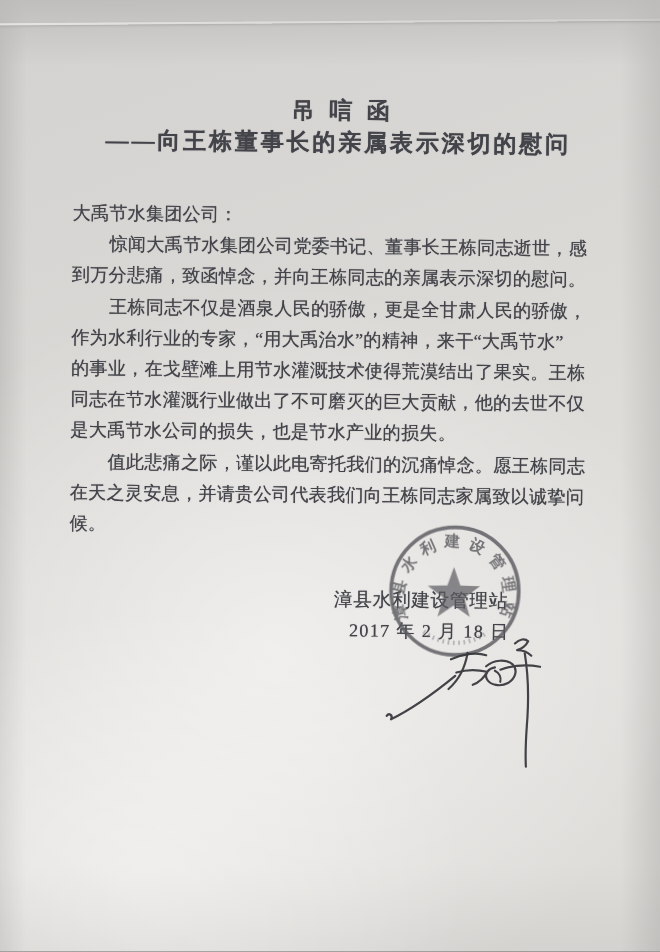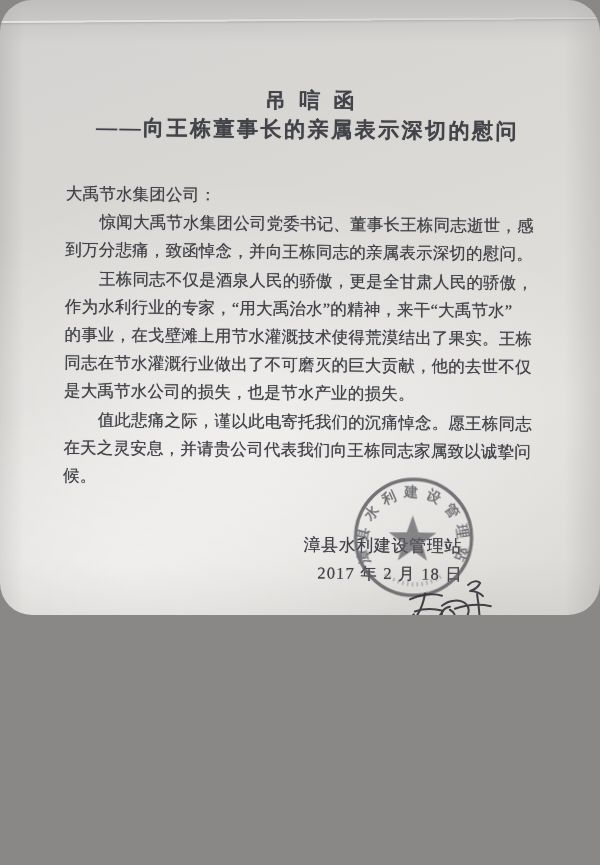--- a/index.html
+++ b/index.html
@@ -1,29 +1,28 @@
 <!DOCTYPE html>
 <html><head>
 <meta charset="utf-8">
 <style>
   html,body{margin:0;padding:0;background:#8a8886;}
   .photo{
     position:relative;
-    width:600px;height:615px;
+    width:600px;height:865px;
     overflow:hidden;
     font-family:"Liberation Serif","DejaVu Serif",serif;
     background:
       radial-gradient(ellipse 90% 55% at 42% 68%, rgba(255,255,255,.50), rgba(255,255,255,0) 70%),
       radial-gradient(ellipse 70% 40% at 22% 92%, rgba(255,255,255,.38), rgba(255,255,255,0) 70%),
       linear-gradient(180deg, rgba(188,187,186,.85) 0%, rgba(198,197,196,0) 7%),
       linear-gradient(90deg, rgba(128,126,124,.22) 0%, rgba(128,126,124,0) 4%),
       linear-gradient(270deg, rgba(138,136,134,.26) 0%, rgba(138,136,134,0) 6%),
       linear-gradient(0deg, rgba(158,156,154,.14) 0%, rgba(158,156,154,0) 9%),
       linear-gradient(160deg, #d4d2d0 0%, #dbd9d6 40%, #e2e0dd 72%, #dddbd8 100%);
-    border-radius: 32px;
   }
   .crease{
     position:absolute;left:-5px;top:19px;width:610px;height:2px;
     background:linear-gradient(90deg, rgba(255,255,255,.55), rgba(255,255,255,.15));
     box-shadow:0 1px 2px rgba(108,108,110,.30);
     transform:rotate(-.4deg);
   }
   .doc{
     position:absolute;inset:0;
     transform:rotate(.55deg);

